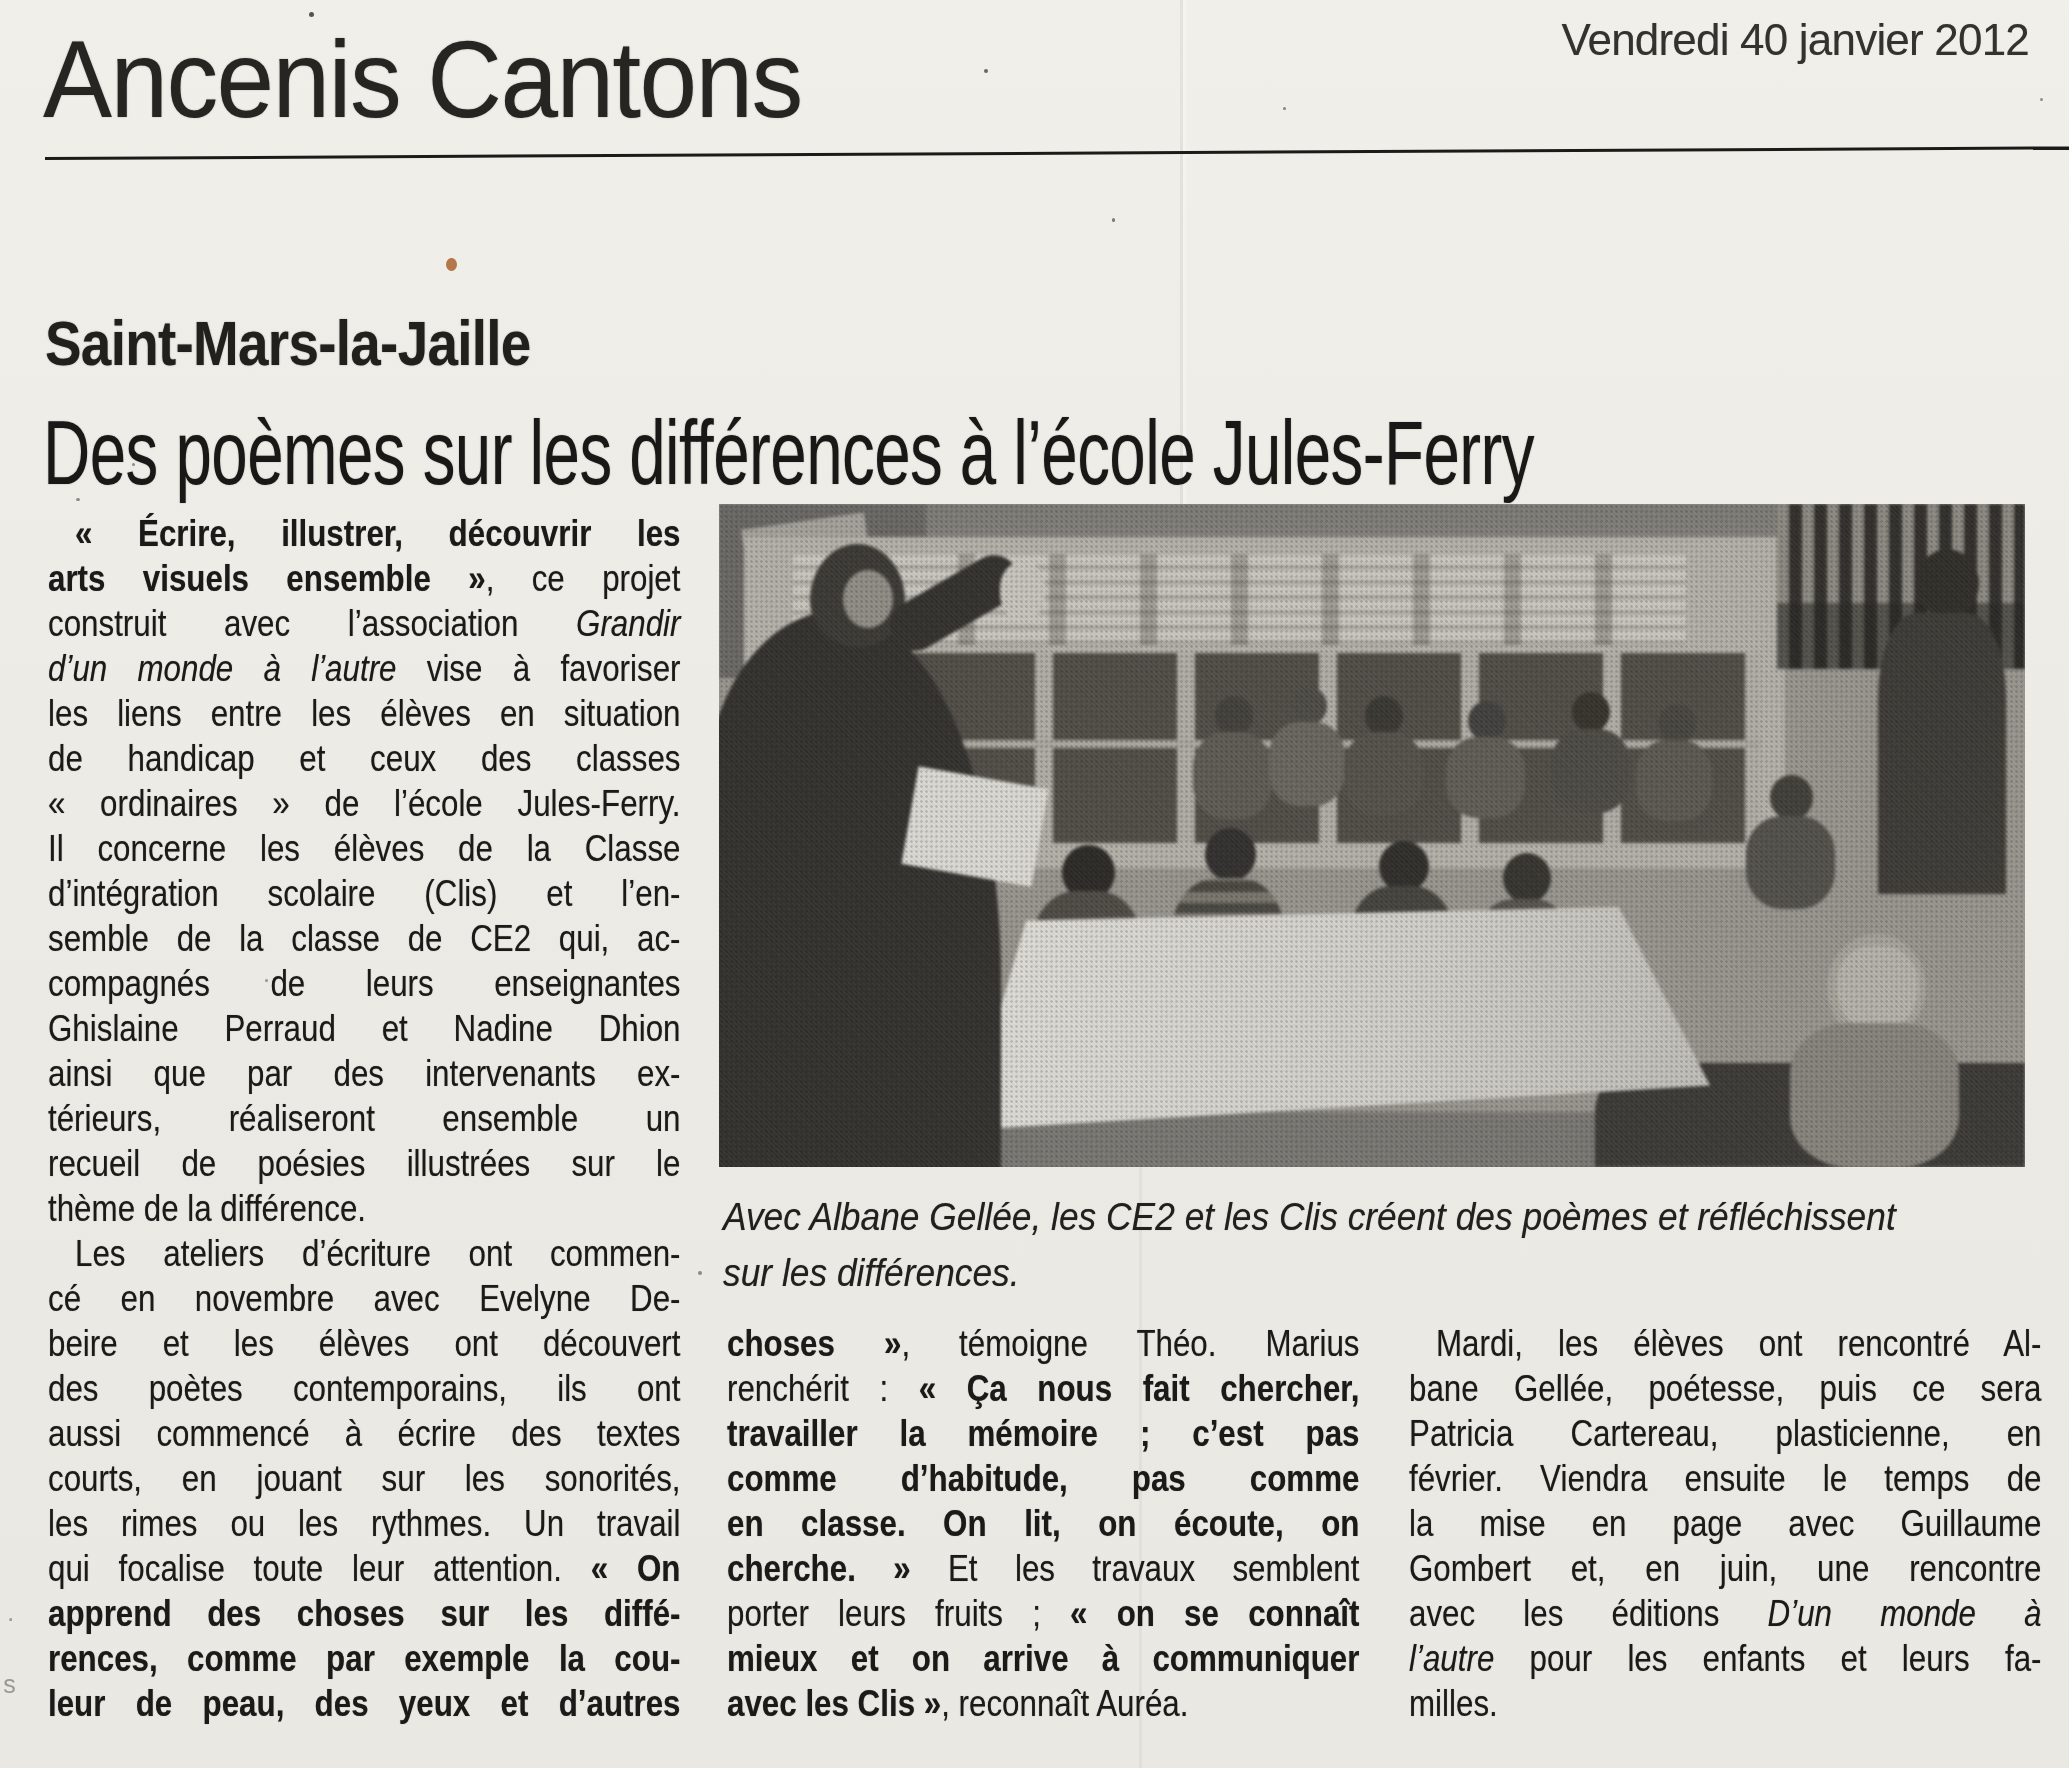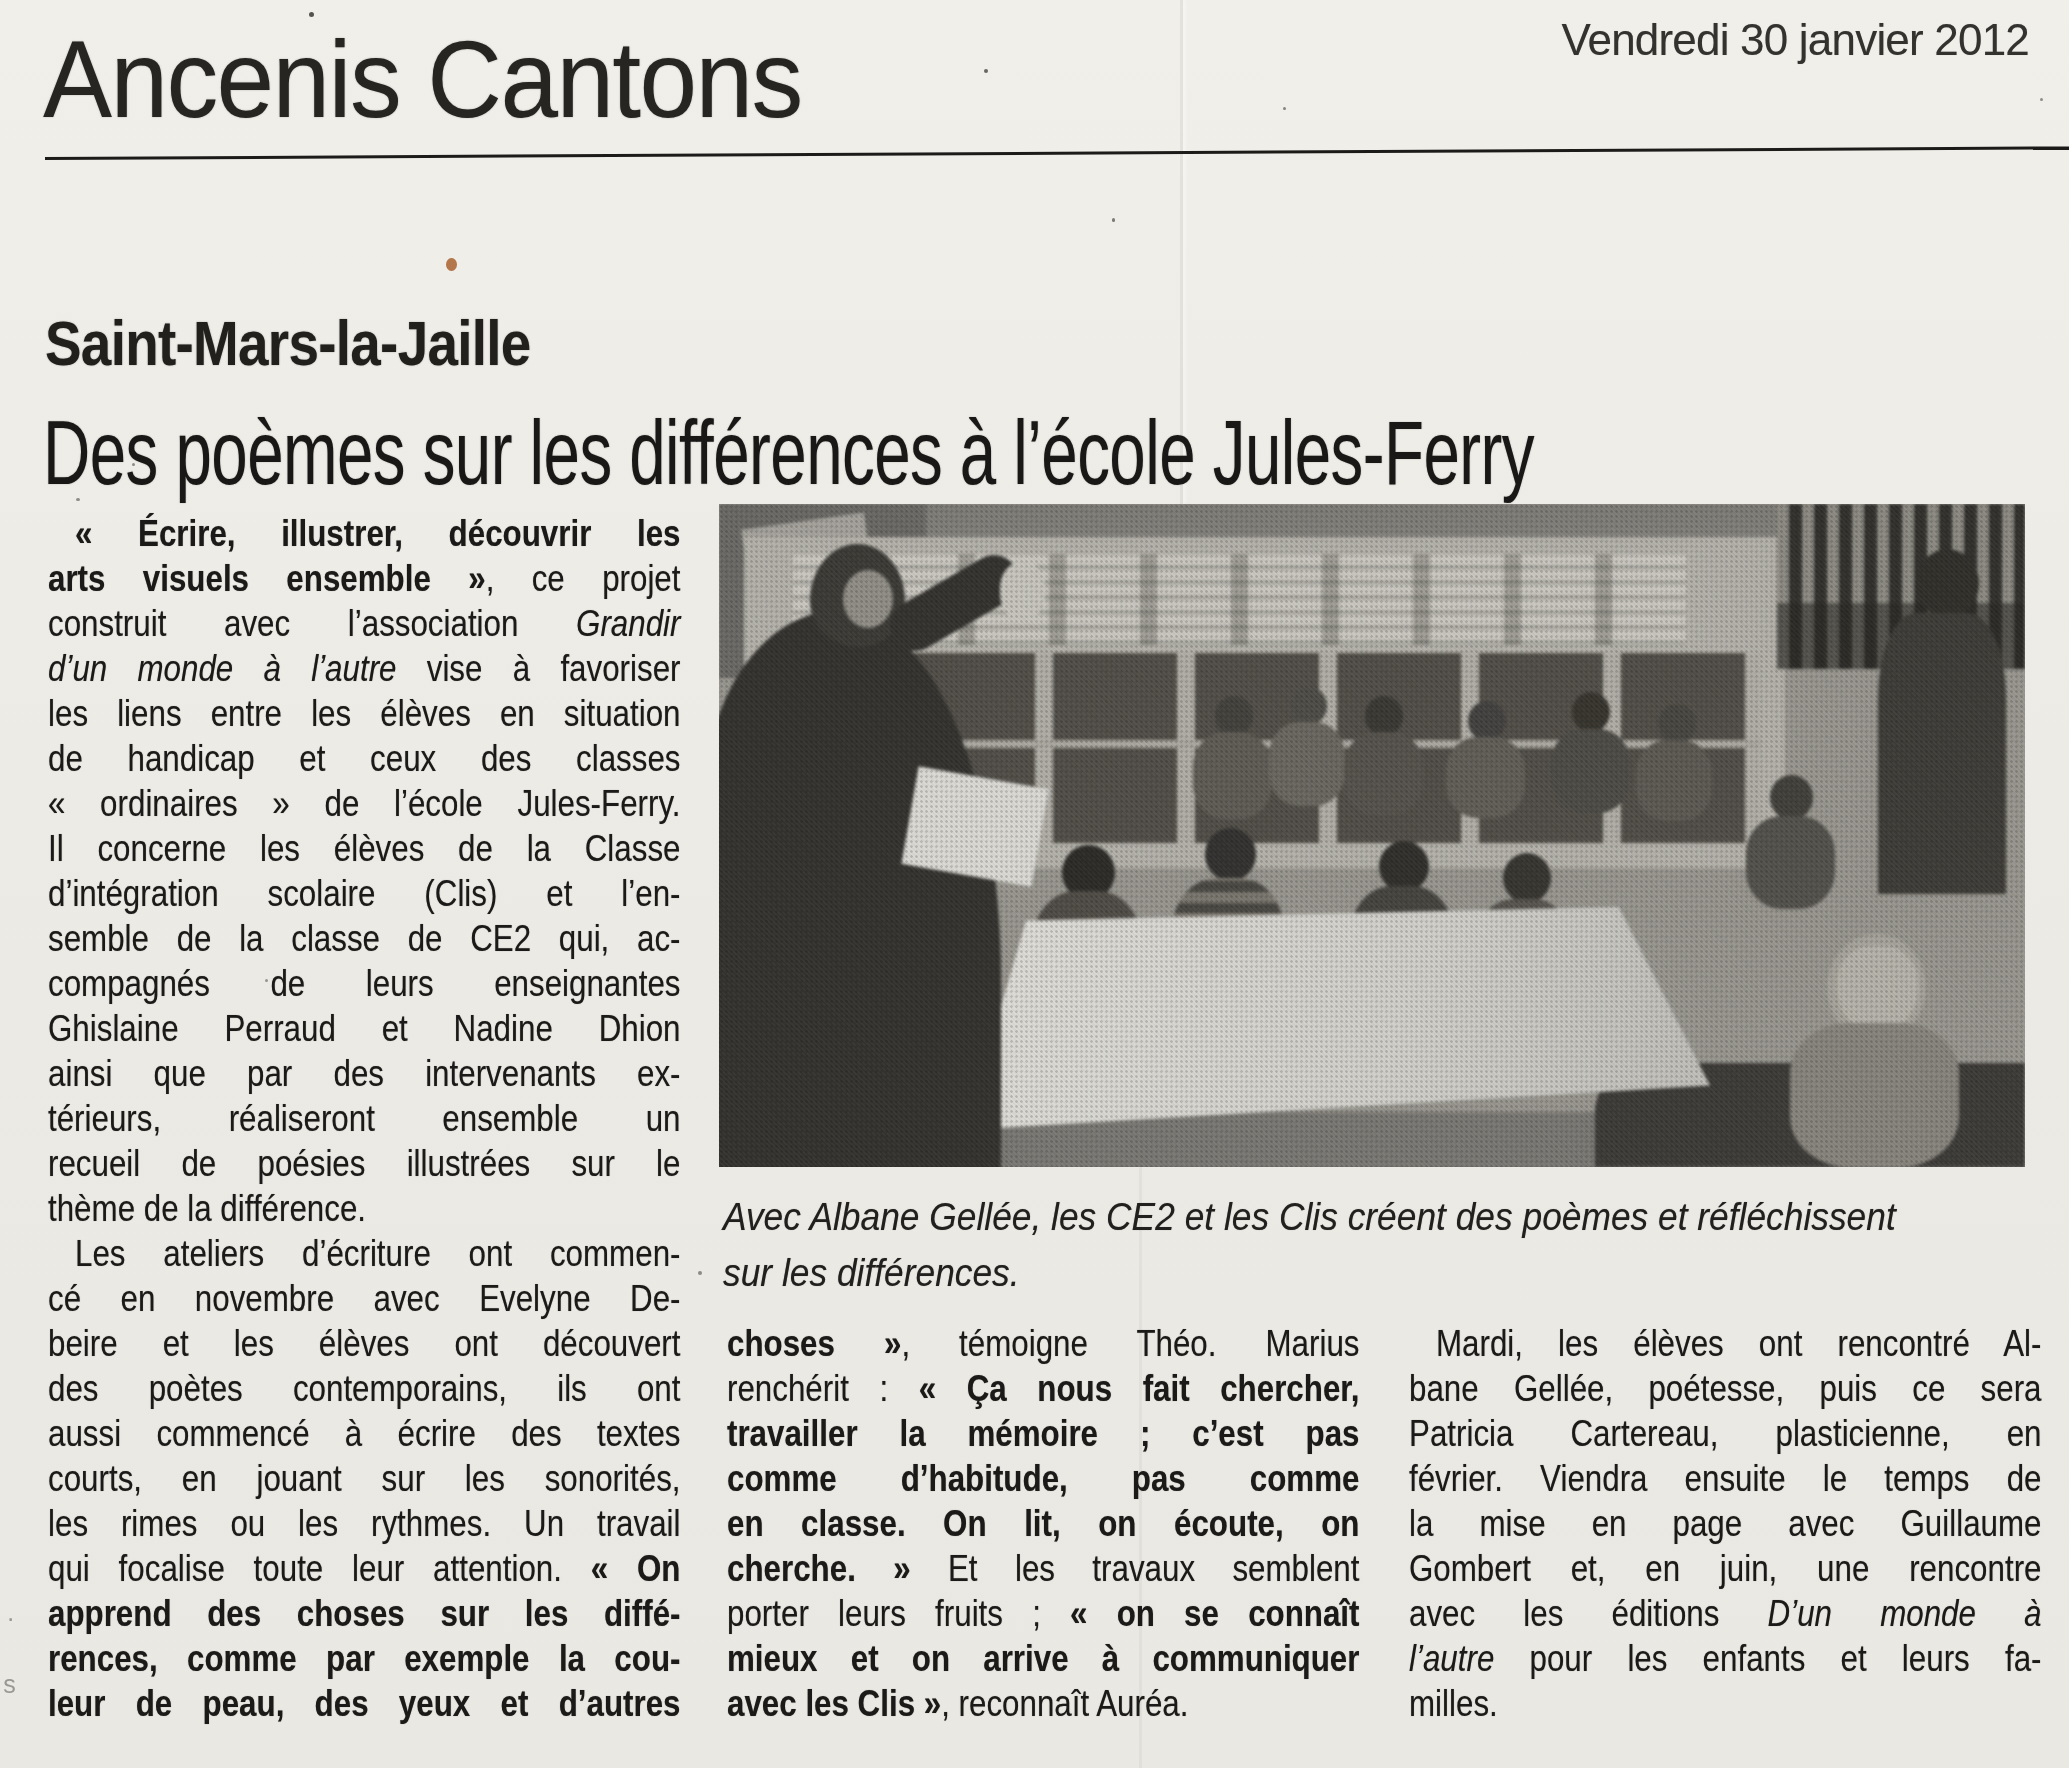--- a/index.html
+++ b/index.html
@@ -100,21 +100,21 @@
   <div class="speck" style="left:132px;top:463px;width:3.3px;height:3.3px;opacity:.5;"></div>
   <div class="speck" style="left:76px;top:498px;width:4.1px;height:3.3px;opacity:.5;"></div>
   <div class="speck" style="left:2040px;top:98px;width:3.3px;height:3.3px;opacity:.5;"></div>
   <div class="speck" style="left:698px;top:1271px;width:4.1px;height:4.1px;opacity:.5;"></div>
   <div class="speck" style="left:265px;top:979px;width:3.3px;height:3.3px;opacity:.45;"></div>
   <div class="artifact" style="left:3.3px;top:1670px;">s</div>
   <div class="artifact" style="left:6.6px;top:1604px;">·</div>
 
   <div class="masthead-section">Ancenis Cantons</div>
   <div class="masthead-right">
-    <div>Vendredi 30 janvier 2012</div>
+    <div>Vendredi 40 janvier 2012</div>
   </div>
   <div class="head-rule"></div>
 
   <div class="kicker">Saint-Mars-la-Jaille</div>
   <div class="headline">Des poèmes sur les différences à l’école Jules-Ferry</div>
 
   <div class="photo">
     <div class="ph-shapes">
       <div class="sh" style="left:0;top:0;width:1306px;height:132px;background:linear-gradient(180deg,#7d7b76,#8f8d87);"></div>
       <div class="sh" style="left:0;top:0;width:207px;height:174px;background:#6b6965;"></div>

